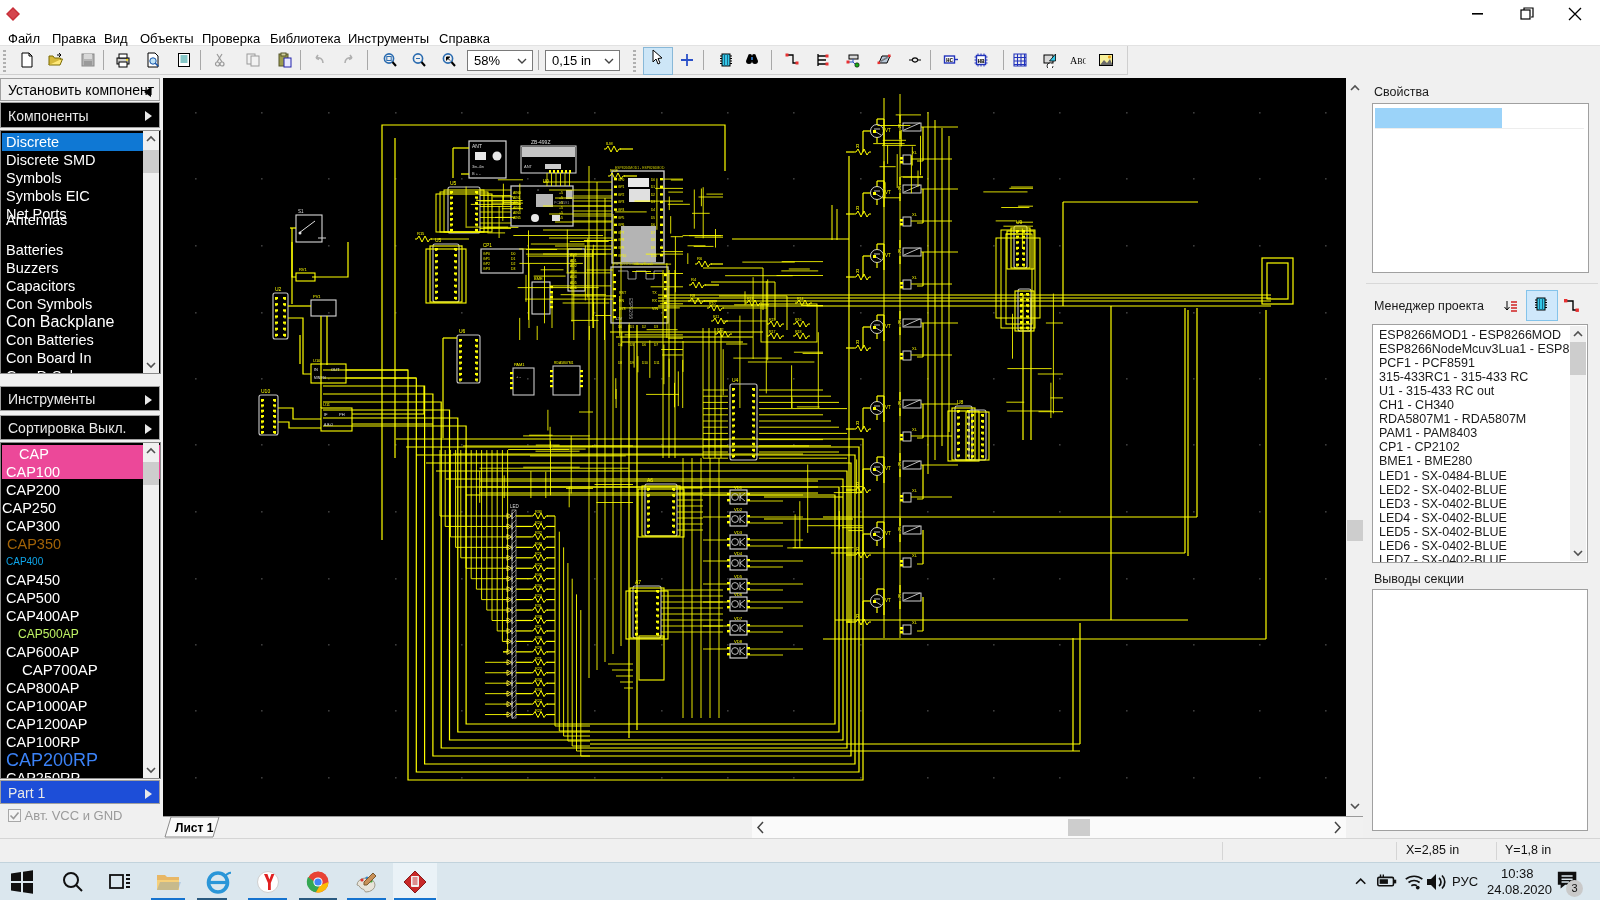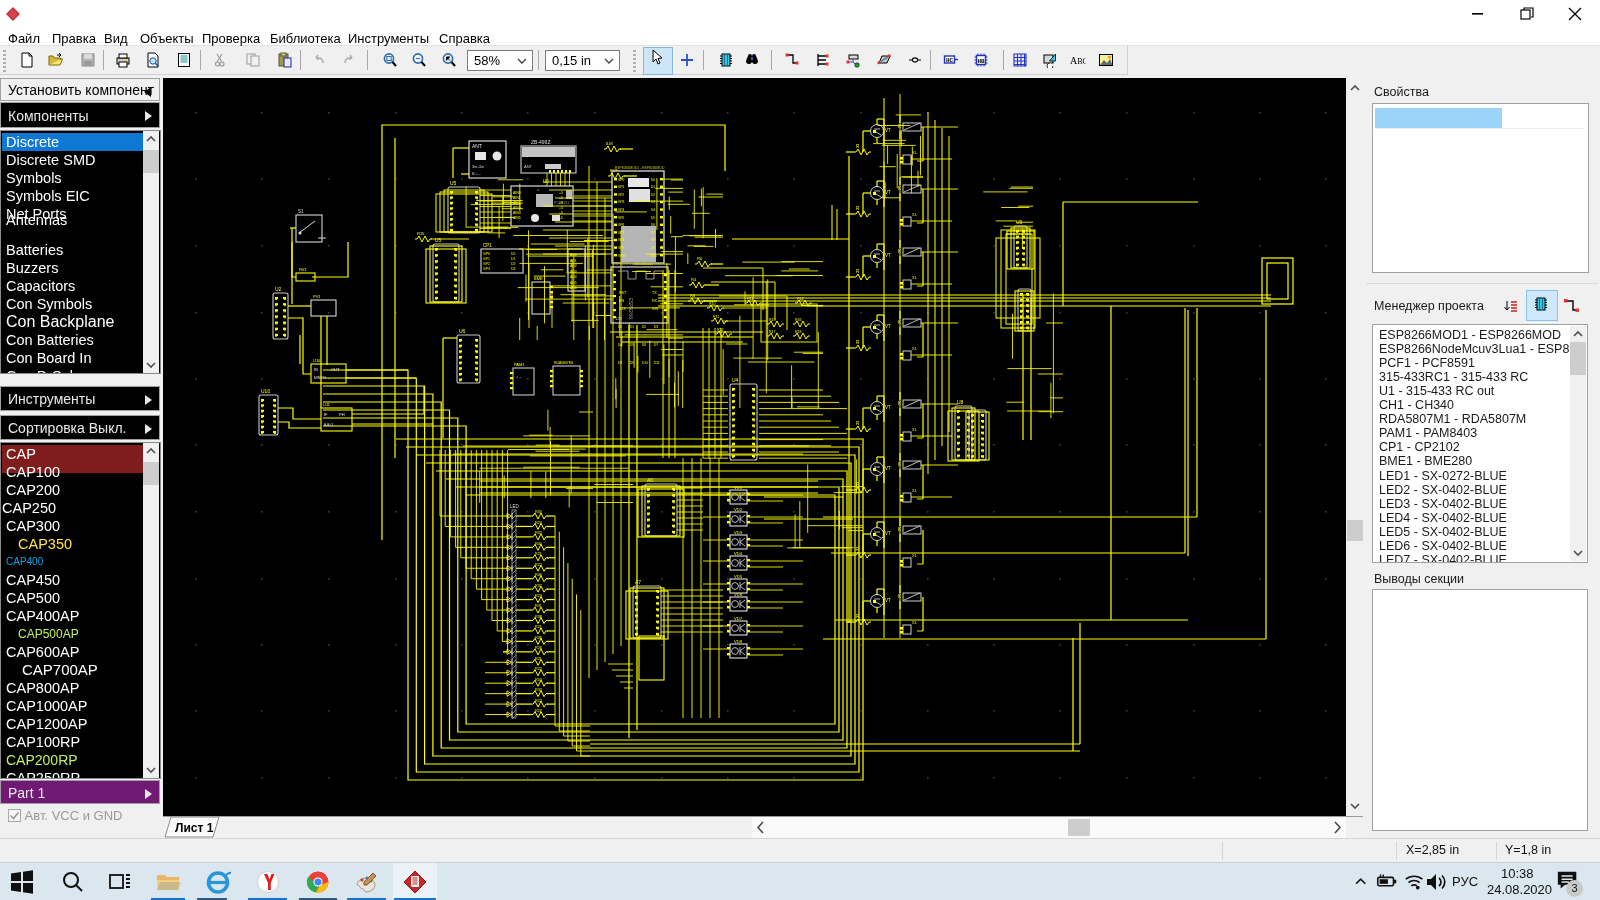--- a/index.html
+++ b/index.html
@@ -210,50 +210,50 @@
       </svg>
     </div>
   </div>
 <div style="position:absolute;left:0;top:386px;width:160px;height:25px;background:#000;color:#e8e8e8;font-size:14px;line-height:25px;padding-left:7px;box-sizing:border-box;border:1px solid #a0a0a0">Инструменты<svg width="10" height="12" style="position:absolute;right:6px;top:7px" viewBox="0 0 10 12">
       <path d="M2 1 l7 5 l-7 5 z" fill="#e8e8e8"></path>
     </svg></div>
 <div style="position:absolute;left:0;top:415px;width:160px;height:25px;background:#000;color:#e8e8e8;font-size:14px;line-height:25px;padding-left:7px;box-sizing:border-box;border:1px solid #a0a0a0">Сортировка Выкл.<svg width="10" height="12" style="position:absolute;right:6px;top:7px" viewBox="0 0 10 12">
       <path d="M2 1 l7 5 l-7 5 z" fill="#e8e8e8"></path>
     </svg></div>
 <div style="position:absolute;left:0px;top:442px;width:161px;height:337px;background:#000;border:1px solid #8a8a8a;overflow:hidden;box-sizing:border-box">
-    <div style="position:absolute;left:1px;top:2px;width:142px;height:28px;background:#7f1d1d;color:#fff;font-size:14.5px;line-height:18px;padding-left:4px">CAP</div>
+    <div style="position:absolute;left:1px;top:2px;width:142px;height:34px;background:#ec4899;color:#fff;font-size:14.5px;line-height:18px;padding-left:17px">CAP</div>
     <div style="position:absolute;left:1px;top:20px;width:142px;height:18px;color:#fff;font-size:14.5px;line-height:18px;padding-left:4px">CAP100</div>
     <div style="position:absolute;left:1px;top:38px;width:142px;height:18px;color:#fff;font-size:14.5px;line-height:18px;padding-left:4px">CAP200</div>
     <div style="position:absolute;left:1px;top:56px;width:142px;height:18px;color:#fff;font-size:14.5px;line-height:18px;padding-left:0">CAP250</div>
     <div style="position:absolute;left:1px;top:74px;width:142px;height:18px;color:#fff;font-size:14.5px;line-height:18px;padding-left:4px">CAP300</div>
-    <div style="position:absolute;left:13px;top:92px;width:142px;height:18px;color:#fde047;font-size:14.5px;line-height:18px;padding-left:4px">CAP350</div>
+    <div style="position:absolute;left:2px;top:92px;width:142px;height:18px;color:#a16207;font-size:14.5px;line-height:18px;padding-left:4px">CAP350</div>
     <div style="position:absolute;left:1px;top:110px;width:142px;height:18px;color:#0ea5e9;font-size:10px;line-height:18px;padding-left:4px">CAP400</div>
     <div style="position:absolute;left:1px;top:128px;width:142px;height:18px;color:#fff;font-size:14.5px;line-height:18px;padding-left:4px">CAP450</div>
     <div style="position:absolute;left:1px;top:146px;width:142px;height:18px;color:#fff;font-size:14.5px;line-height:18px;padding-left:4px">CAP500</div>
     <div style="position:absolute;left:1px;top:164px;width:142px;height:18px;color:#fff;font-size:14.5px;line-height:18px;padding-left:4px">CAP400AP</div>
     <div style="position:absolute;left:1px;top:182px;width:142px;height:18px;color:#bef264;font-size:12px;line-height:18px;padding-left:16px">CAP500AP</div>
     <div style="position:absolute;left:1px;top:200px;width:142px;height:18px;color:#fff;font-size:14.5px;line-height:18px;padding-left:4px">CAP600AP</div>
     <div style="position:absolute;left:1px;top:218px;width:142px;height:18px;color:#fff;font-size:15px;line-height:18px;padding-left:20px">CAP700AP</div>
     <div style="position:absolute;left:1px;top:236px;width:142px;height:18px;color:#fff;font-size:14.5px;line-height:18px;padding-left:4px">CAP800AP</div>
     <div style="position:absolute;left:1px;top:254px;width:142px;height:18px;color:#fff;font-size:14.5px;line-height:18px;padding-left:4px">CAP1000AP</div>
     <div style="position:absolute;left:1px;top:272px;width:142px;height:18px;color:#fff;font-size:14.5px;line-height:18px;padding-left:4px">CAP1200AP</div>
     <div style="position:absolute;left:1px;top:290px;width:142px;height:18px;color:#fff;font-size:14.5px;line-height:18px;padding-left:4px">CAP100RP</div>
-    <div style="position:absolute;left:1px;top:308px;width:142px;height:18px;color:#bef264;font-size:14px;line-height:18px;padding-left:4px">CAP200RP</div>
+    <div style="position:absolute;left:1px;top:308px;width:142px;height:18px;color:#3b82f6;font-size:18px;line-height:18px;padding-left:4px">CAP200RP</div>
     <div style="position:absolute;left:1px;top:326px;width:142px;height:18px;color:#fff;font-size:14.5px;line-height:18px;padding-left:4px">CAP250RP</div>
     <div style="position:absolute;right:1px;top:0;width:16px;height:100%;background:#f0f0f0">
       <svg width="16" height="14" style="position:absolute;top:1px">
         <path d="M4 9 l4 -4 l4 4" stroke="#505050" stroke-width="1.6" fill="none"></path>
       </svg>
       <div style="position:absolute;left:0;top:19px;width:16px;height:23px;background:#cdcdcd"></div>
       <svg width="16" height="14" style="position:absolute;bottom:1px">
         <path d="M4 5 l4 4 l4 -4" stroke="#505050" stroke-width="1.6" fill="none"></path>
       </svg>
     </div>
   </div>
-<div style="position:absolute;left:0;top:780px;width:160px;height:24px;background:#701a75;color:#e8e8e8;font-size:14px;line-height:24px;padding-left:7px;box-sizing:border-box;border:1px solid #a0a0a0">Part 1<svg width="10" height="12" style="position:absolute;right:6px;top:7px" viewBox="0 0 10 12">
+<div style="position:absolute;left:0;top:780px;width:160px;height:24px;background:#1d4ed8;color:#e8e8e8;font-size:14px;line-height:24px;padding-left:7px;box-sizing:border-box;border:1px solid #a0a0a0">Part 1<svg width="10" height="12" style="position:absolute;right:6px;top:7px" viewBox="0 0 10 12">
       <path d="M2 1 l7 5 l-7 5 z" fill="#e8e8e8"></path>
     </svg></div>
 <div style="position:absolute;left:8px;top:808px;width:150px;height:20px;font-size:13px;color:#9a9a9a"><svg width="13" height="13" style="vertical-align:-2px">
       <rect x="0.5" y="0.5" width="12" height="12" fill="#f4f4f4" stroke="#a8a8a8"></rect>
       <path d="M2.5 6.5 l3 3 l5 -6" stroke="#9a9a9a" stroke-width="1.6" fill="none"></path>
     </svg> Авт. VCC и GND</div>
 <svg width="1183" height="738" viewBox="0 0 1183 738" style="position:absolute;left:163px;top:78px;background:#000">
     <rect x="32" y="34" width="1.6" height="1.6" fill="#3c3c3c"></rect>
     <rect x="32" y="100" width="1.6" height="1.6" fill="#3c3c3c"></rect>
     <rect x="32" y="167" width="1.6" height="1.6" fill="#3c3c3c"></rect>
@@ -2072,21 +2072,21 @@
     <div style="position:absolute;left:6px;top:3px;font-size:12.5px;color:#1a1a1a;white-space:nowrap">ESP8266MOD1 - ESP8266MOD</div>
     <div style="position:absolute;left:6px;top:17.05px;font-size:12.5px;color:#1a1a1a;white-space:nowrap">ESP8266NodeMcuv3Lua1 - ESP826</div>
     <div style="position:absolute;left:6px;top:31.1px;font-size:12.5px;color:#1a1a1a;white-space:nowrap">PCF1 - PCF8591</div>
     <div style="position:absolute;left:6px;top:45.150000000000006px;font-size:12.5px;color:#1a1a1a;white-space:nowrap">315-433RC1 - 315-433 RC</div>
     <div style="position:absolute;left:6px;top:59.2px;font-size:12.5px;color:#1a1a1a;white-space:nowrap">U1 - 315-433 RC out</div>
     <div style="position:absolute;left:6px;top:73.25px;font-size:12.5px;color:#1a1a1a;white-space:nowrap">CH1 - CH340</div>
     <div style="position:absolute;left:6px;top:87.3px;font-size:12.5px;color:#1a1a1a;white-space:nowrap">RDA5807M1 - RDA5807M</div>
     <div style="position:absolute;left:6px;top:101.35px;font-size:12.5px;color:#1a1a1a;white-space:nowrap">PAM1 - PAM8403</div>
     <div style="position:absolute;left:6px;top:115.39999999999999px;font-size:12.5px;color:#1a1a1a;white-space:nowrap">CP1 - CP2102</div>
     <div style="position:absolute;left:6px;top:129.45px;font-size:12.5px;color:#1a1a1a;white-space:nowrap">BME1 - BME280</div>
-    <div style="position:absolute;left:6px;top:143.5px;font-size:12.5px;color:#1a1a1a;white-space:nowrap">LED1 - SX-0272-BLUE</div>
+    <div style="position:absolute;left:6px;top:143.5px;font-size:12.5px;color:#1a1a1a;white-space:nowrap">LED1 - SX-0484-BLUE</div>
     <div style="position:absolute;left:6px;top:157.55px;font-size:12.5px;color:#1a1a1a;white-space:nowrap">LED2 - SX-0402-BLUE</div>
     <div style="position:absolute;left:6px;top:171.60000000000002px;font-size:12.5px;color:#1a1a1a;white-space:nowrap">LED3 - SX-0402-BLUE</div>
     <div style="position:absolute;left:6px;top:185.65000000000003px;font-size:12.5px;color:#1a1a1a;white-space:nowrap">LED4 - SX-0402-BLUE</div>
     <div style="position:absolute;left:6px;top:199.70000000000005px;font-size:12.5px;color:#1a1a1a;white-space:nowrap">LED5 - SX-0402-BLUE</div>
     <div style="position:absolute;left:6px;top:213.75000000000006px;font-size:12.5px;color:#1a1a1a;white-space:nowrap">LED6 - SX-0402-BLUE</div>
     <div style="position:absolute;left:6px;top:227.80000000000007px;font-size:12.5px;color:#1a1a1a;white-space:nowrap">LED7 - SX-0402-BLUE</div>
     <div style="position:absolute;right:1px;top:1px;width:16px;height:235px;background:#f0f0f0">
       <svg width="16" height="14" style="position:absolute;top:1px">
         <path d="M4 9 l4 -4 l4 4" stroke="#505050" stroke-width="1.6" fill="none"></path>
       </svg>

